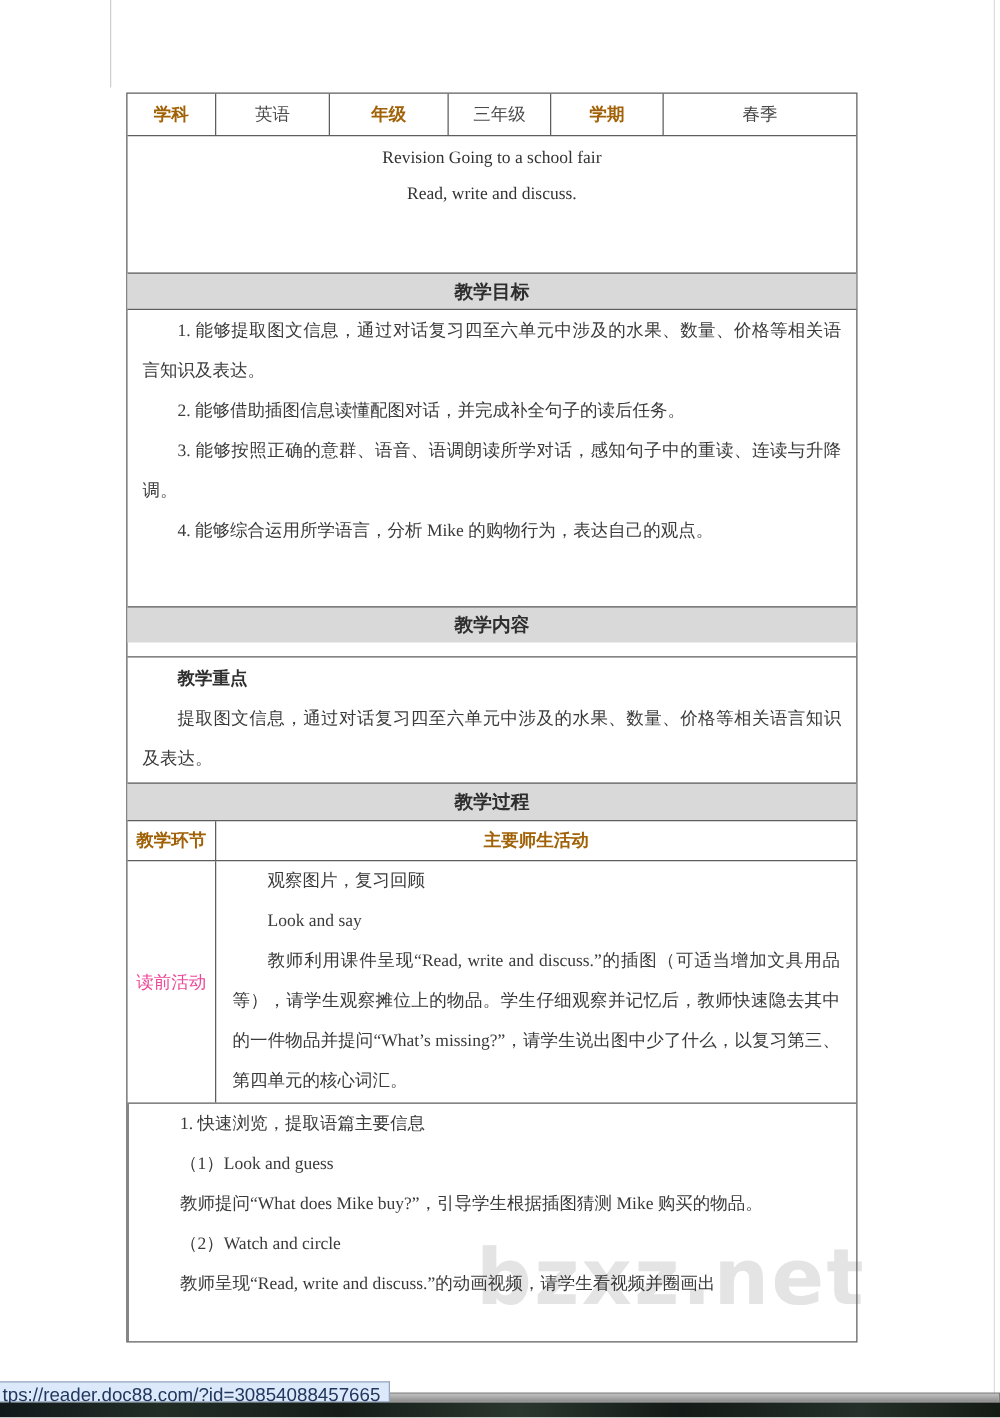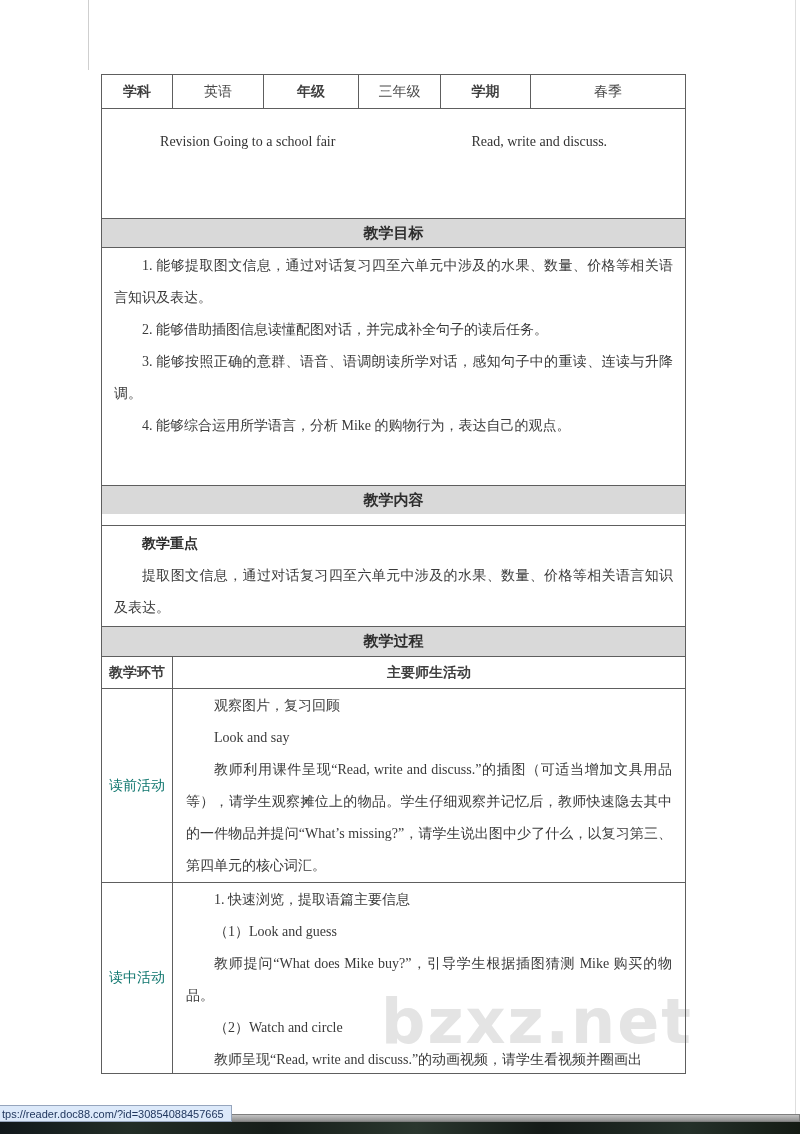--- a/index.html
+++ b/index.html
@@ -18,49 +18,49 @@
   
   .doc { position:absolute; left:101px; top:74px; width:585px; z-index:1;
          border:1px solid #5e5e5e; font-size:14px; }
   .row { display:flex; border-top:1px solid #5e5e5e; }
   .row:first-child { border-top:none; }
   .band { height:33px; background:#d9d9d9; display:flex; align-items:center; justify-content:center;
           font-weight:bold; font-size:15px; color:#2e2e2e; }
   .band.h29 { height:29px;margin-top:44px; } .band.h30 { height:30px; } .band.h34 { height:34px; }
   .cell { border-left:1px solid #5e5e5e; display:flex; align-items:center; justify-content:center; }
   .cell:first-child { border-left:none; }
-  .th { font-weight:bold; color:#404040; }
+  .th { font-weight:bold; color:#a16207; }
   .td { color:#4a4a4a; }
 
   .fields-row { height:33px; }
   .w70 { width:70px; } .w91 { width:91px; } .w95 { width:95px; }
   .w82 { width:82px; } .w90 { width:90px; } .grow { flex:1; }
 
   .topic-row { height:66px; }
   .topic-label { width:80px; }
-  .topic-content { flex:1; flex-direction:row; justify-content:space-around; padding:4px 0; }
+  .topic-content { flex:1; flex-direction:column; justify-content:space-around; padding:4px 0; }
   .topic-line { line-height:26px; text-align:center; width:100%; }
 
   .bodycell { display:block; padding:2px 12px 0 12px; }
   .objectives-body { height:194px; }
   .content-body { height:101px;margin-top:11px; }
   .para { margin:0; text-indent:2em; line-height:32px; text-align:justify; color:#3a3a3a; }
   .para.bold { font-weight:bold; color:#2e2e2e; }
 
   .subheader-row { height:32px; }
   .stage-col { width:70px; }
   .stage-row.pre { height:194px; }
   .stage-row.during { height:191px; }
-  .stage-name { width:70px; color:#0f766e; }
+  .stage-name { width:70px; color:#ec4899; }
   .stage-content { flex:1; display:block; padding:1px 13px 0 13px; border-left:1px solid #5e5e5e; }
 
   
   .status-tooltip { position:absolute; left:0; top:1105px; height:17px; z-index:3;
                     background:#dce9fa; border:1px solid #96a5bd; border-left:none;
-                    font-family:"Liberation Sans","DejaVu Sans",sans-serif; font-size:11px;
+                    font-family:"Liberation Sans","DejaVu Sans",sans-serif; font-size:15px;
                     color:#21375e; padding:2px 7px 0 2px; white-space:nowrap; }
   .hscrollbar-thumb { position:absolute; left:197px; top:1114px; width:603px; height:8px; z-index:2;
                       background:linear-gradient(#c2c2c2,#8f8f8f); border:1px solid #7e7e7e; }
   .bottom-bar { position:absolute; left:0; top:1122px; width:800px; height:12px; z-index:4;
                 background:linear-gradient(90deg,#11181b 0%,#222d26 16%,#161d19 34%,
                            #2a372e 52%,#141a17 68%,#243029 86%,#141b14 100%); }
 </style>
 </head>
 <body>
 
@@ -114,21 +114,20 @@
     <div class="row stage-row pre">
       <div class="cell stage-name">读前活动</div>
       <div class="stage-content">
           <p class="para">观察图片，复习回顾</p>
           <p class="para">Look and say</p>
           <p class="para">教师利用课件呈现“Read, write and discuss.”的插图（可适当增加文具用品等），请学生观察摊位上的物品。学生仔细观察并记忆后，教师快速隐去其中的一件物品并提问“What’s missing?”，请学生说出图中少了什么，以复习第三、第四单元的核心词汇。</p>
         </div>
     </div>
 
     <div class="row stage-row during">
-      <div class="cell stage-name">读中活动</div>
       <div class="stage-content">
           <p class="para">1. 快速浏览，提取语篇主要信息</p>
           <p class="para">（1）Look and guess</p>
           <p class="para">教师提问“What does Mike buy?”，引导学生根据插图猜测 Mike 购买的物品。</p>
           <p class="para">（2）Watch and circle</p>
           <p class="para">教师呈现“Read, write and discuss.”的动画视频，请学生看视频并圈画出</p>
         </div>
     </div>
 
   </div>

